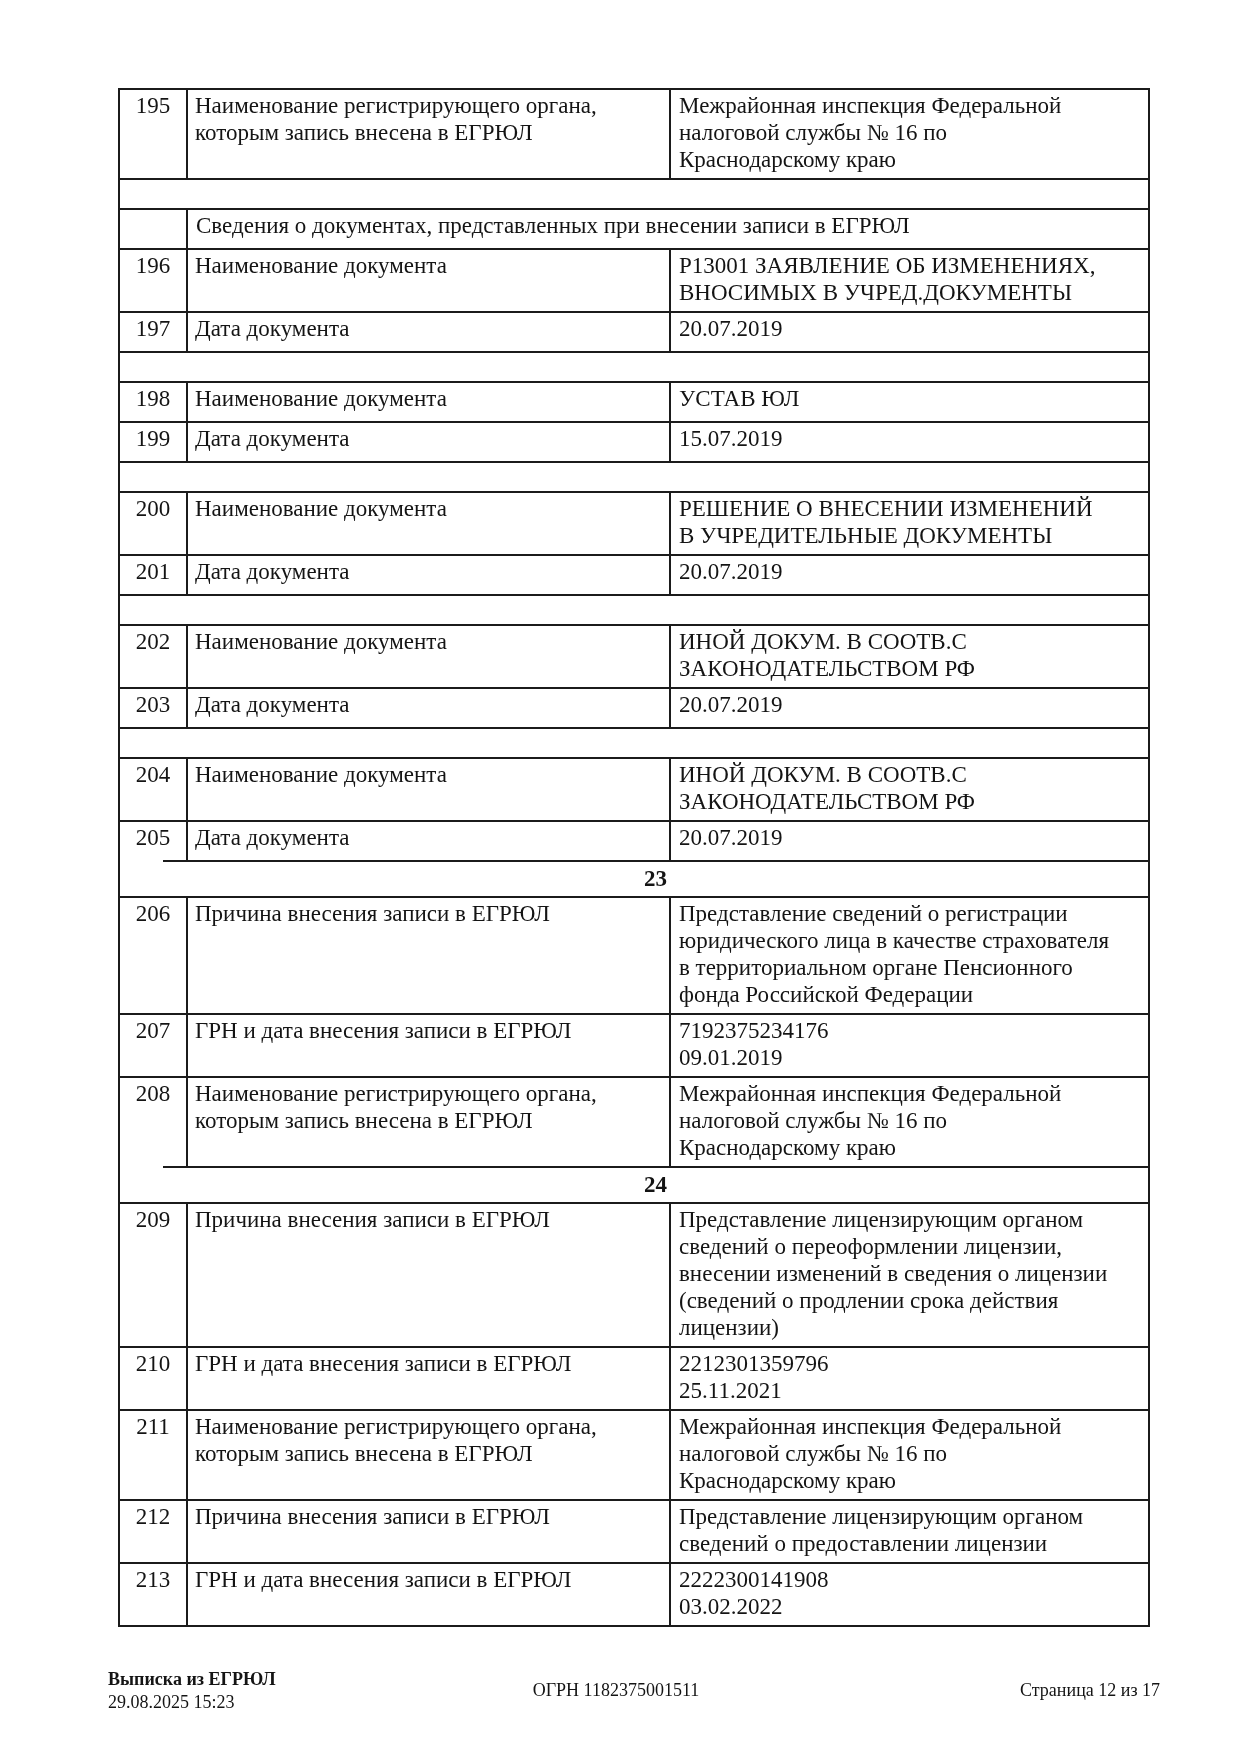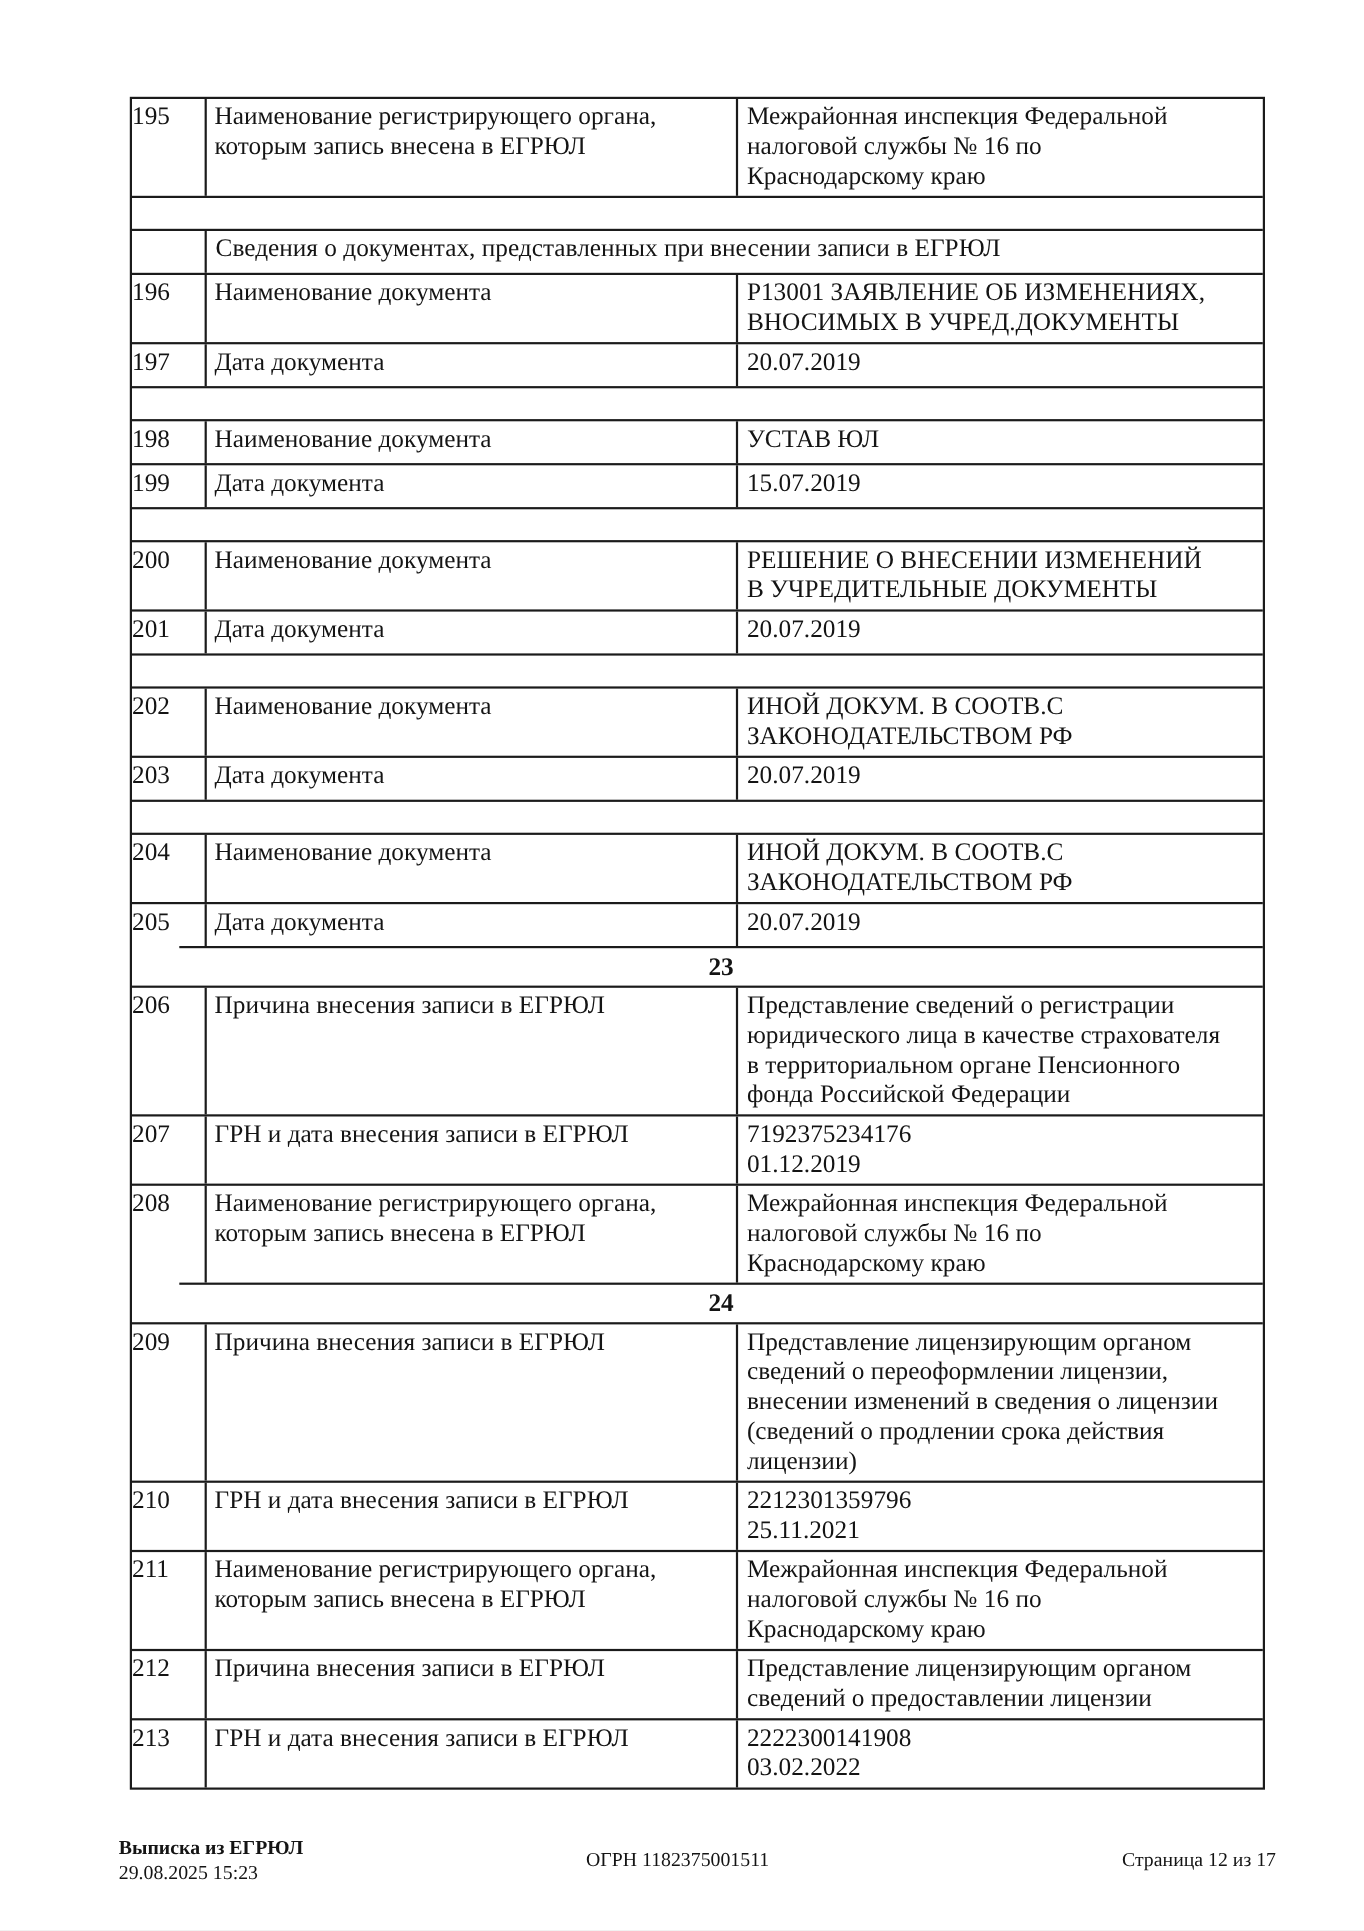--- a/index.html
+++ b/index.html
@@ -21,20 +21,21 @@
     font-size:23px;
     line-height:27px;
   }
   .trow{display:flex;align-items:stretch;}
   .trow + .trow{border-top:2px solid #1b1b1b;}
   .trow.field{min-height:38px;}
   .trow.gap{min-height:28px;}
   .trow.section{min-height:34px;margin-left:43px;}
   .c-num{
     flex:0 0 66px;
+    text-align:center;
     padding:2px 0 4px 0;
     box-sizing:border-box;
   }
   .c-label{
     flex:0 0 483px;
     border-left:2px solid #1b1b1b;
     padding:2px 6px 5px 7px;
     box-sizing:border-box;
     white-space:pre-line;
   }
@@ -175,21 +176,21 @@
     <div class="c-value">Представление сведений о регистрации
 юридического лица в качестве страхователя
 в территориальном органе Пенсионного
 фонда Российской Федерации</div>
   </div>
 
   <div class="trow field">
     <div class="c-num">207</div>
     <div class="c-label">ГРН и дата внесения записи в ЕГРЮЛ</div>
     <div class="c-value">7192375234176
-01.12.2019</div>
+09.01.2019</div>
   </div>
 
   <div class="trow field">
     <div class="c-num">208</div>
     <div class="c-label">Наименование регистрирующего органа,
 которым запись внесена в ЕГРЮЛ</div>
     <div class="c-value">Межрайонная инспекция Федеральной
 налоговой службы № 16 по
 Краснодарскому краю</div>
   </div>

